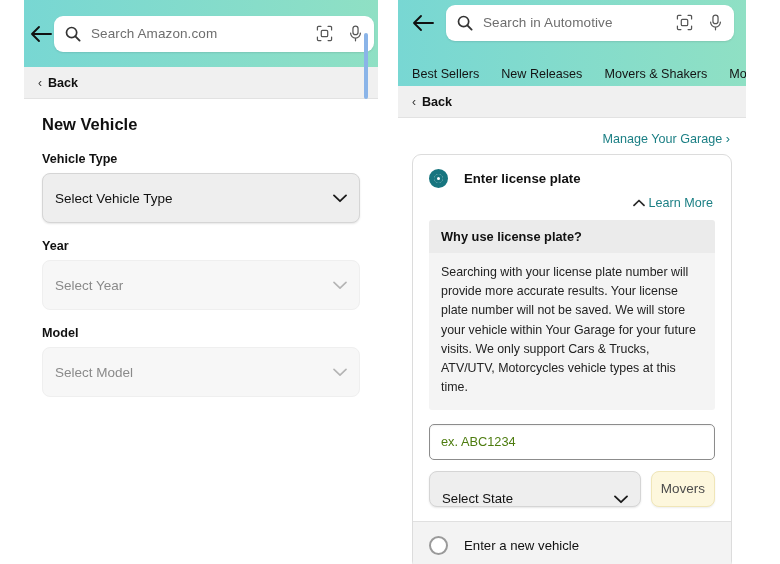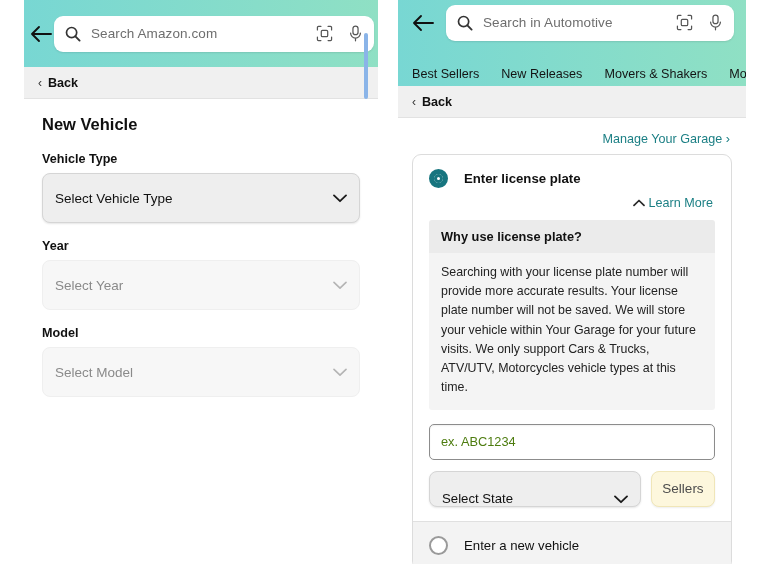--- a/index.html
+++ b/index.html
@@ -303,21 +303,21 @@
 
           <div class="state-row">
             <div class="state-select">
               <span>Select State</span>
               <span class="caret dark">
                 <svg width="14" height="9" viewBox="0 0 14 9">
                     <path d="M1 1.4 L7 7.2 L13 1.4" stroke="#1a1a1a" stroke-width="1.8" fill="none" stroke-linecap="round" stroke-linejoin="round"></path>
                   </svg>
               </span>
             </div>
-            <div class="btn-yellow search-btn">Sellers</div>
+            <div class="btn-yellow search-btn">Movers</div>
           </div>
         </div>
 
         <div class="card-divider"></div>
 
         <div class="card-foot">
           <div class="radio-row">
             <span class="radio"></span>
             <span class="radio-label plain">Enter a new vehicle</span>
           </div>

